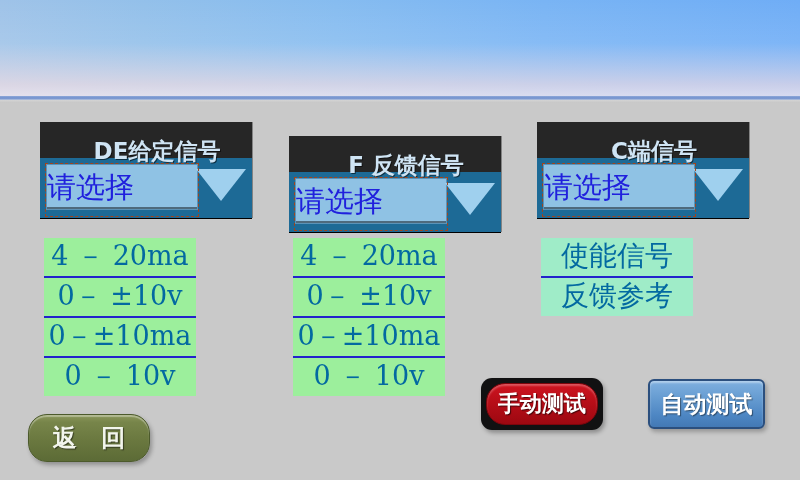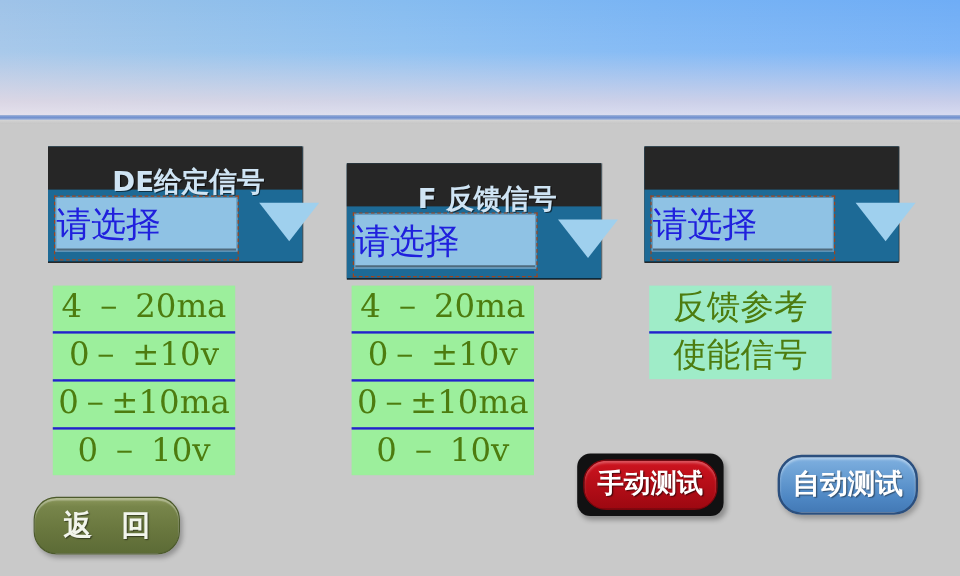--- a/index.html
+++ b/index.html
@@ -98,21 +98,20 @@
     text-shadow: 1px 1px 0 rgba(0,0,0,0.55);
     white-space: nowrap;
     z-index: 3;
     padding-left: 11px;
   }
   .select-row {
     position: absolute;
     left: 0; top: 40px;
     width: 212px;
     height: 52px;
-    padding-left: 20px;
   }
   .select-input {
     position: absolute;
     left: 6px; top: 2px;
     width: 152px;
     height: 46px;
     background: #8fc2e4;
     border: 1px solid #5a93b8;
     box-sizing: border-box;
     box-shadow: inset 0 -2px 0 rgba(0,0,0,0.45);
@@ -146,21 +145,21 @@
   }
 
   
   .option-list {
     position: absolute;
     box-sizing: border-box;
   }
   .option-item {
     text-align: center;
     font-size: 27px;
-    color: #4d7c0f;
+    color: #0369a1;
     white-space: nowrap;
     border-bottom: 2px solid #2222cc;
     line-height: 36px;
     height: 38px;
     font-family: "DejaVu Serif", "Liberation Serif", serif;
   }
   .option-item:last-child { border-bottom: none; }
   .option-list.cjk .option-item {
     font-family: "DejaVu Sans", "Liberation Sans", sans-serif;
     font-size: 28px;
@@ -207,21 +206,21 @@
     border: 1px solid #7d050c;
     color: #ffffff;
     line-height: 40px;
     font-size: 22px;
     text-shadow: 1px 1px 1px rgba(0,0,0,0.6);
     box-shadow: inset 0 2px 2px rgba(255,255,255,0.28);
   }
   #btn-auto {
     left: 648px; top: 379px;
     width: 117px; height: 50px;
-    border-radius: 20px;
+    border-radius: 6px;
     background: linear-gradient(to bottom, #7fb0e0 0%, #6ba0d4 30%, #4d86c3 75%, #4379b5 100%);
     border: 2px solid #2b4f7e;
     color: #ffffff;
     line-height: 46px;
     font-size: 23px;
     text-shadow: 1px 1px 1px rgba(0,0,0,0.45);
     box-shadow: inset 0 2px 2px rgba(255,255,255,0.4), 2px 3px 4px rgba(0,0,0,0.25);
   }
 </style>
 </head>
@@ -269,32 +268,33 @@
   <div class="option-list" style="left:293px; top:238px; width:152px; background:#9cef9c;">
     <div class="option-item">4 － 20ma</div>
     <div class="option-item">0－ ±10v</div>
     <div class="option-item">0－±10ma</div>
     <div class="option-item">0 － 10v</div>
   </div>
 
   <div class="panel" style="left:537px; top:122px;">
     <div class="panel-box">
       <div class="panel-head"></div>
+      <div class="panel-title">C端信号</div>
       <div class="select-row">
         <div class="select-input">
           <div class="select-input-text">请选择</div>
         </div>
         <div class="focus-dash"></div>
         <div class="dd-arrow"></div>
       </div>
     </div>
   </div>
   <div class="option-list cjk" style="left:541px; top:238px; width:152px; background:#9fecc8;">
+    <div class="option-item">使能信号</div>
     <div class="option-item">反馈参考</div>
-    <div class="option-item">使能信号</div>
   </div>
 
   <div class="btn" id="btn-back">返  回</div>
 
   <div id="btn-manual-wrap">
     <div class="btn" id="btn-manual">手动测试</div>
   </div>
 
   <div class="btn" id="btn-auto">自动测试</div>
 

